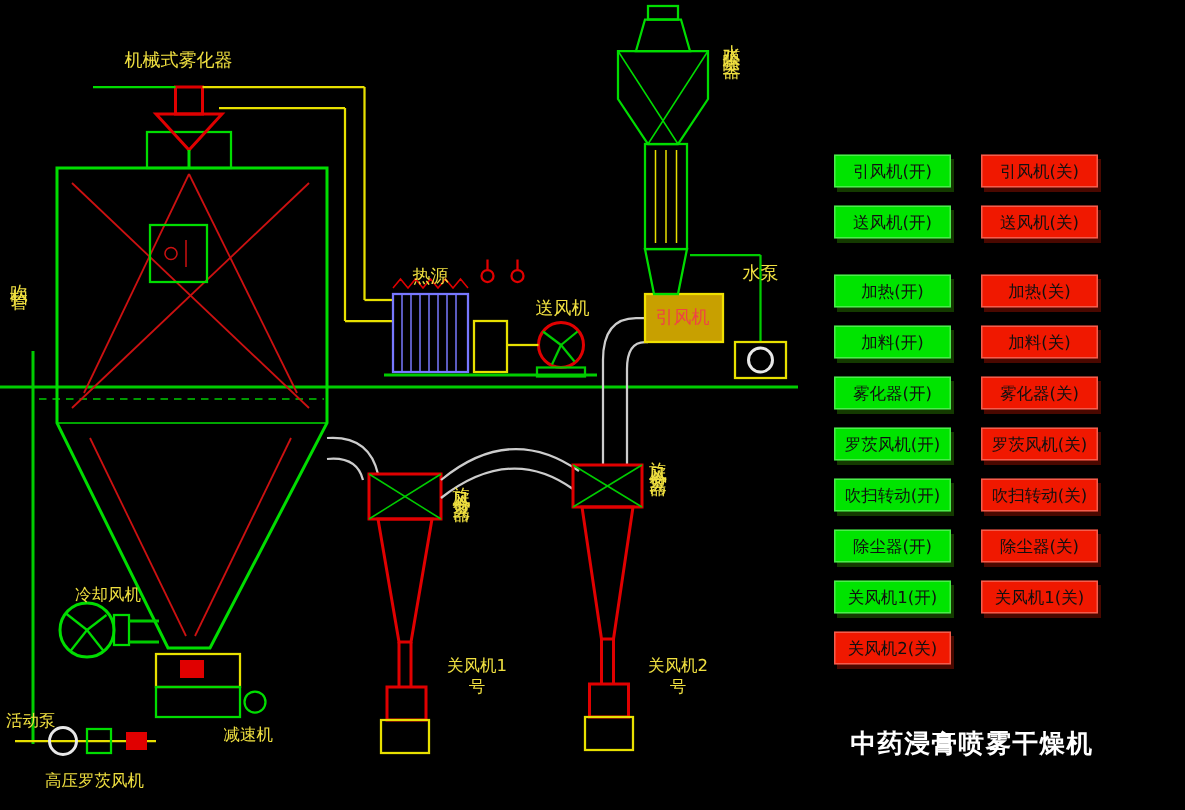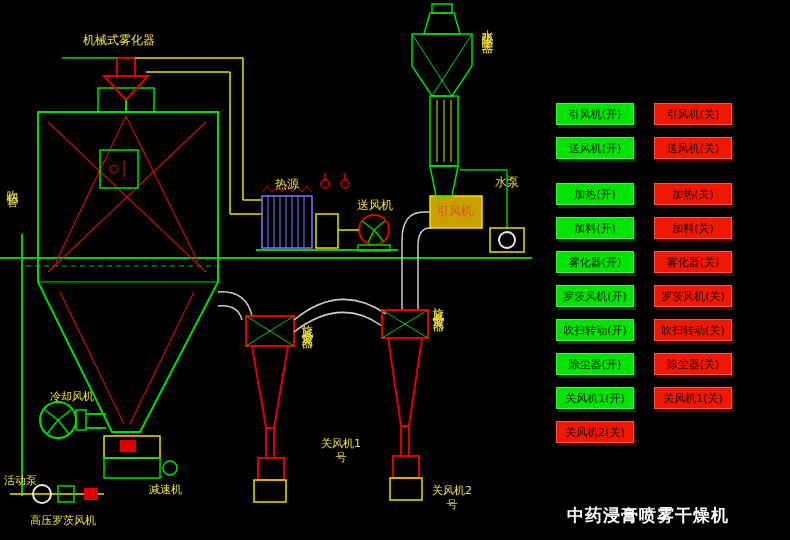--- a/index.html
+++ b/index.html
@@ -24,21 +24,21 @@
   .btn-row { display: flex; gap: 20px; }
   .hbtn {
     width: 78px; height: 22px; font-size: 11px; font-family: inherit;
     display: flex; align-items: center; justify-content: center;
     border: 1px solid rgba(255,255,255,.30); cursor: pointer; padding: 0;
     color: #101010;
   }
   .hbtn.on  { background: #00e400; box-shadow: 2px 3px 0 #143a00; }
   .hbtn.off { background: #f01800; box-shadow: 2px 3px 0 #4a0800; }
   .main-title {
-    position: absolute; left: 548px; top: 504px; width: 200px;
+    position: absolute; left: 548px; top: 484px; width: 200px;
     color: #ffffff; font-weight: bold; font-size: 17px;
     letter-spacing: 1px; text-align: center;
   }
 </style>
 </head>
 <body>
 
 <div class="screen">
 
   <svg width="545" height="540" viewBox="0 0 545 540">
@@ -205,22 +205,22 @@
   <div class="dlabel" style="left:83px; top:33px;">机械式雾化器</div>
   <div class="dlabel v" style="left:4px; top:180px;">吹扫管</div>
   <div class="dlabel" style="left:275px; top:177px;">热源</div>
   <div class="dlabel" style="left:357px; top:198px;">送风机</div>
   <div class="dlabel v" style="left:479px; top:20px;">水膜除尘器</div>
   <div class="dlabel red" style="left:437px; top:204px;">引风机</div>
   <div class="dlabel" style="left:495px; top:175px;">水泵</div>
   <div class="dlabel v" style="left:299px; top:315px;">旋风分离器</div>
   <div class="dlabel v" style="left:430px; top:298px;">旋风分离器</div>
   <div class="dlabel small" style="left:50px; top:390px;">冷却风机</div>
-  <div class="dlabel small wrap2" style="left:298px; top:437px;margin-left:23px;">关风机1号</div>
-  <div class="dlabel small wrap2" style="left:432px; top:437px;margin-top:47px;">关风机2号</div>
+  <div class="dlabel small wrap2" style="left:298px; top:437px;">关风机1号</div>
+  <div class="dlabel small wrap2" style="left:432px; top:437px;">关风机2号</div>
   <div class="dlabel small" style="left:134px; top:483px;margin-left:15px;">减速机</div>
   <div class="dlabel small" style="left:4px; top:474px;">活动泵</div>
   <div class="dlabel small" style="left:30px; top:514px;">高压罗茨风机</div>
 
   <div class="controls">
     <div class="btn-row">
       <button class="hbtn on">引风机(开)</button>
       <button class="hbtn off">引风机(关)</button>
     </div>
     <div class="btn-row">

